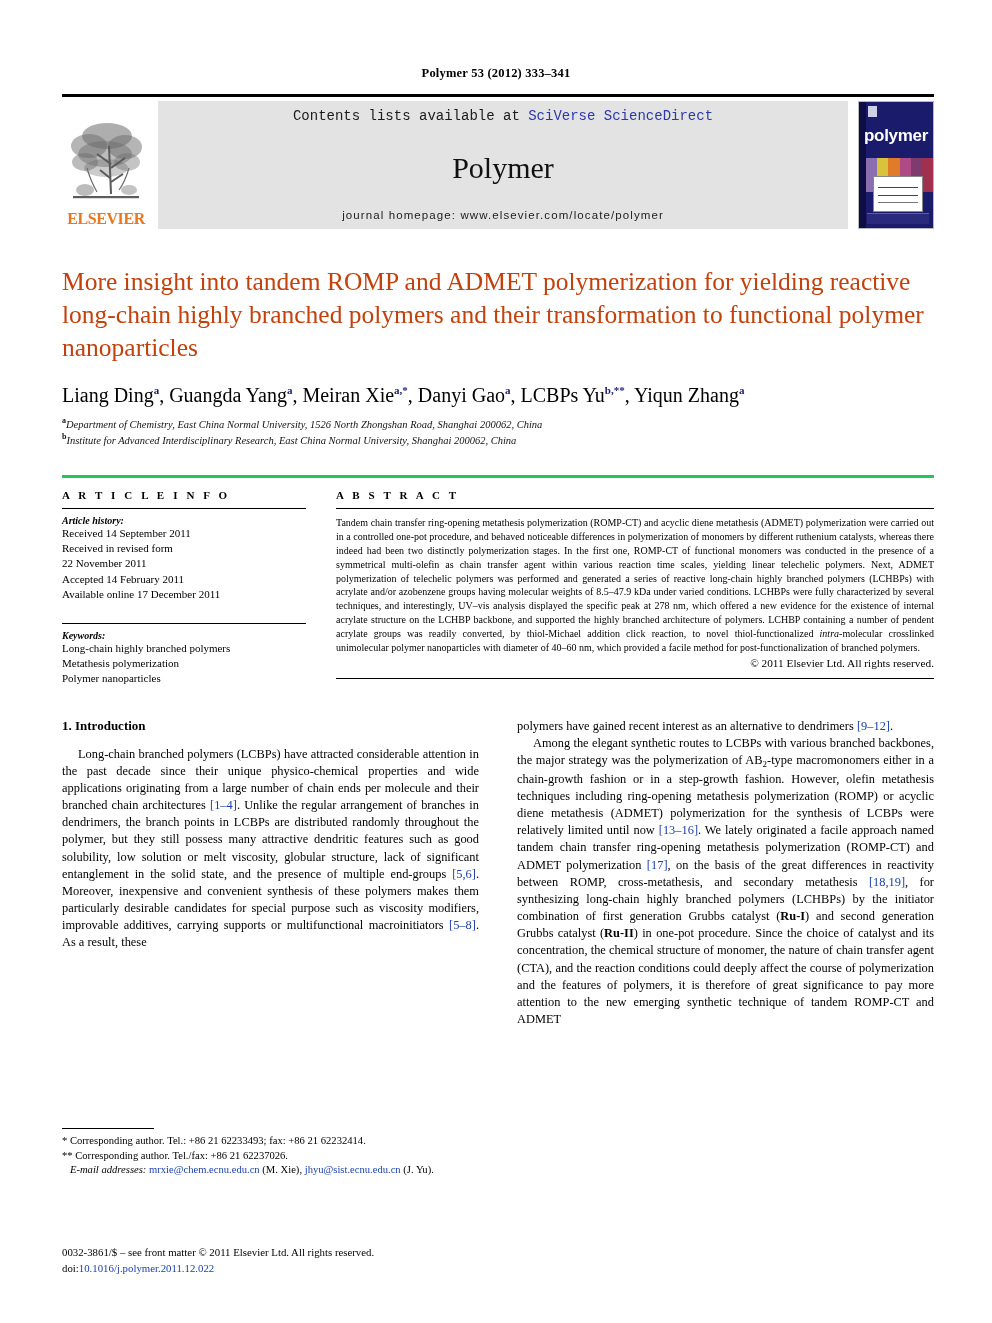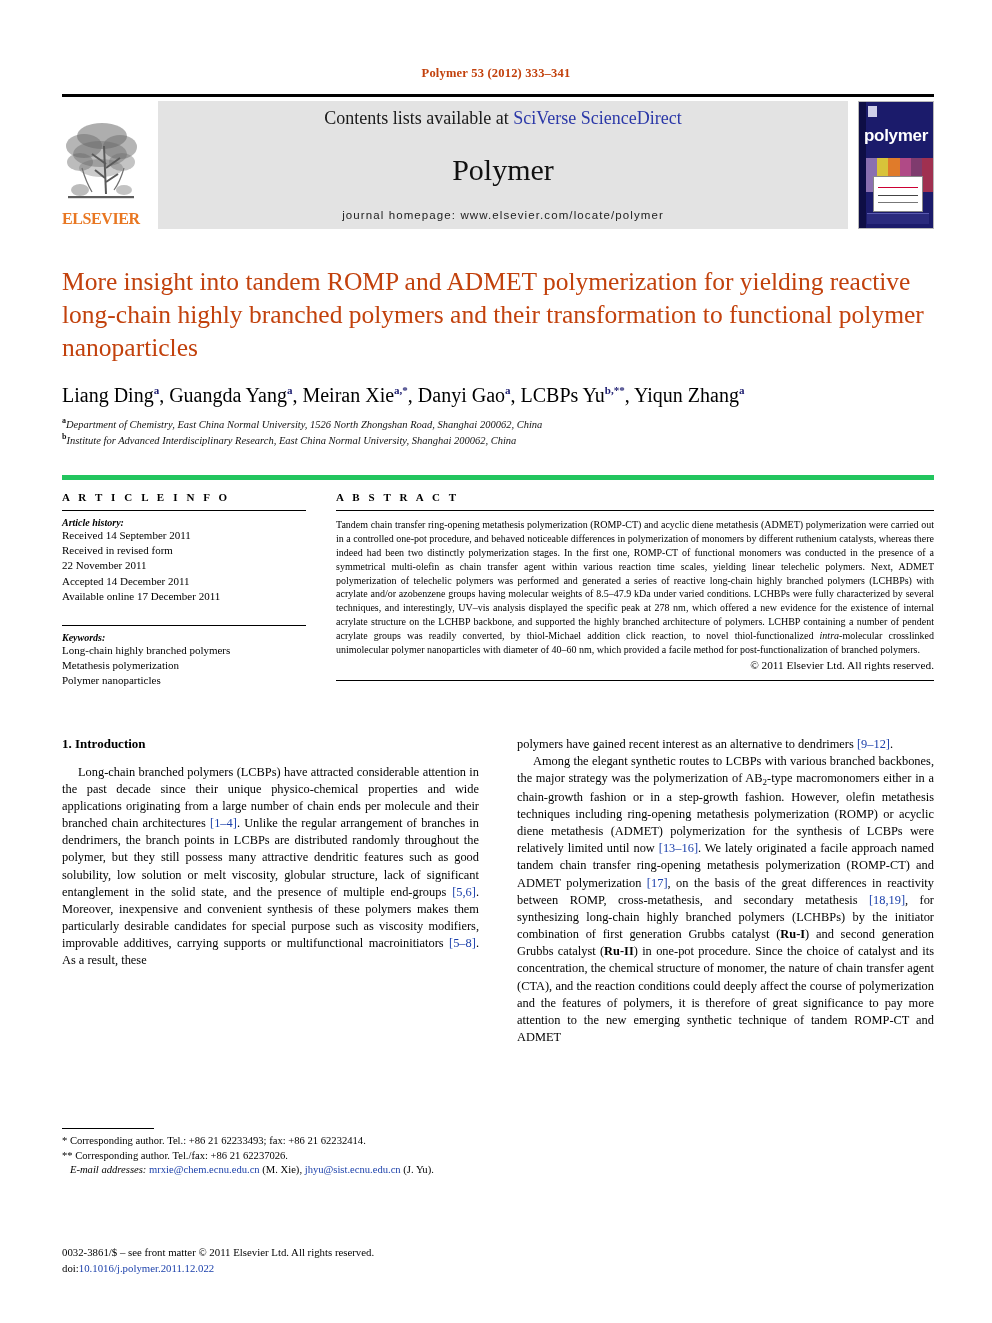--- a/index.html
+++ b/index.html
@@ -8,41 +8,41 @@
     background:#ffffff;
     font-family:"Liberation Serif", serif;
     color:#000;
     -webkit-font-smoothing:none;
   }
   .page { position:relative; width:992px; height:1323px; box-sizing:border-box; }
 
   
   .runhead {
     text-align:center;
-    color:#c2410c;
+    color:#000000;
     font-family:"Liberation Serif", serif;
     font-weight:bold;
     font-size:12.5px;
     padding-top:66px;
     letter-spacing:.2px;
   }
 
   
   .masthead {
     margin:13px 58px 0 62px;
     border-top:3px solid #000;
     padding-top:4px;
     display:flex;
     align-items:stretch;
     height:128px;
   }
   .elsevier-logo {
     width:88px; flex:0 0 88px;
     display:flex; flex-direction:column;
-    justify-content:flex-end; align-items:flex-start;
+    justify-content:flex-end; align-items:center;
     padding-bottom:2px;
   }
   .tree-svg { display:block; }
   .elsevier-word {
     font-family:"Liberation Serif", serif;
     color:#E87722;
     font-size:16px;
     font-weight:bold;
     letter-spacing:-0.4px;
     line-height:1;
@@ -50,22 +50,22 @@
   }
   .banner {
     flex:1 1 auto;
     background:#e3e3e3;
     margin:0 10px 0 8px;
     display:flex; flex-direction:column;
     align-items:center; justify-content:space-between;
     padding:7px 0 8px 0;
   }
   .banner-top {
-    font-family:Liberation Serif, serif;
-    font-size:18px; color:#1a1a1a;
+    font-family:Liberation Mono, monospace;
+    font-size:14px; color:#1a1a1a;
   }
   .banner-top .sd { color:#2b38a8; }
   .banner-title {
     font-family:"Liberation Serif", serif;
     font-size:30px;
     color:#111;
     line-height:1;
     margin:2px 0 0 0;
   }
   .banner-home {
@@ -127,21 +127,21 @@
     font-style:italic;
     font-size:10.5px;
     line-height:1.32;
     color:#111;
   }
   .affil sup { font-style:normal; font-weight:bold; font-size:8px; vertical-align:super; }
 
   
   .infoarea {
     margin:28px 58px 0 62px;
-    border-top:5px solid #22c55e;
+    border-top:3px solid #22c55e;
     padding-top:11px;
     display:flex;
   }
   .col-info { width:244px; flex:0 0 244px; }
   .col-abs  { flex:1 1 auto; margin-left:30px; }
   .sec-label {
     font-family:"Liberation Serif", serif;
     font-weight:bold;
     font-size:11px;
     letter-spacing:3.1px;
@@ -163,21 +163,21 @@
   .abs-body i { font-style:italic; }
   .copyline { text-align:right; margin-top:2px; font-size:11.3px; }
   .abs-rule-bottom { border-top:1px solid #000; margin-top:9px; }
 
   
   .body-cols {
     margin:31px 58px 0 62px;
     display:flex;
     column-gap:38px;
   }
-  .bcol { flex:1 1 0; min-width:0;margin-top:16px; }
+  .bcol { flex:1 1 0; min-width:0; }
   h2.secttl {
     font-family:"Liberation Serif", serif;
     font-weight:bold;
     font-size:13px;
     margin:0 0 12px 0;
   }
   p.bp {
     margin:0;
     font-size:12.4px;
     line-height:1.385;
@@ -287,21 +287,21 @@
 
   <div class="infoarea">
 
     <div class="col-info">
       <div class="sec-label">A R T I C L E   I N F O</div>
       <div class="rule"></div>
       <div class="info-hd">Article history:</div>
       <div class="info-line">Received 14 September 2011</div>
       <div class="info-line">Received in revised form</div>
       <div class="info-line">22 November 2011</div>
-      <div class="info-line">Accepted 14 December 2011</div>
+      <div class="info-line">Accepted 14 February 2011</div>
       <div class="info-line">Available online 17 December 2011</div>
 
       <div class="kw-block">
         <div class="rule"></div>
         <div class="info-hd">Keywords:</div>
         <div class="info-line">Long-chain highly branched polymers</div>
         <div class="info-line">Metathesis polymerization</div>
         <div class="info-line">Polymer nanoparticles</div>
       </div>
     </div>

